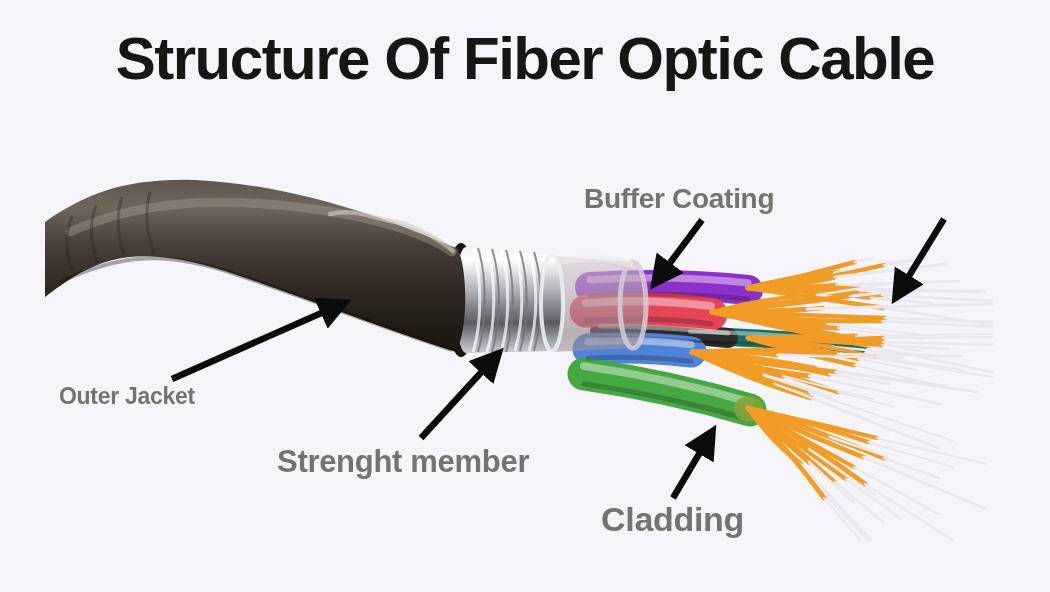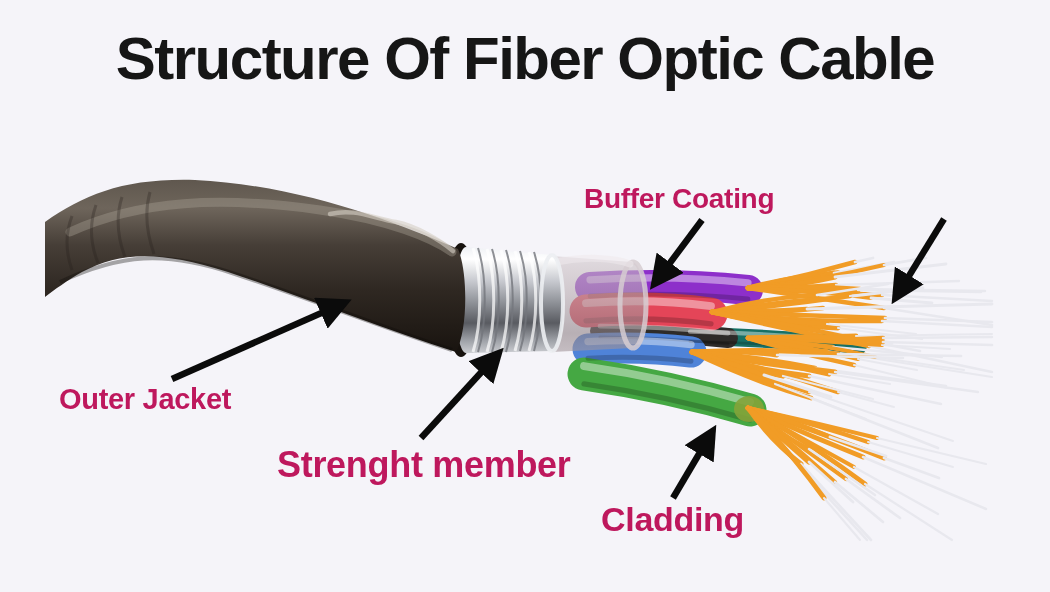--- a/index.html
+++ b/index.html
@@ -5,27 +5,27 @@
   html,body{margin:0;padding:0;}
   body{font-family:"Liberation Sans","DejaVu Sans",sans-serif;}
   .stage{position:relative;width:1050px;height:592px;overflow:hidden;background:#f5f4f9;}
   .stage svg{position:absolute;left:0;top:0;}
   .title{
     position:absolute;left:0;top:24px;width:100%;margin:0;
     text-align:center;font-size:60px;font-weight:800;letter-spacing:-1.5px;
     color:#161616;line-height:1.15;
   }
   .lbl{
-    position:absolute;font-size:28px;font-weight:700;color:#be185d;
+    position:absolute;font-size:28px;font-weight:700;color:#737373;
     letter-spacing:-0.3px;white-space:nowrap;
   }
   .lbl-buffer{left:584px;top:183px;}
   .lbl-glass{left:865px;top:181px;}
-  .lbl-jacket{left:59px;top:383px;font-size:29px;}
-  .lbl-strength{left:277px;top:444px;font-size:36px;}
+  .lbl-jacket{left:59px;top:383px;font-size:23px;}
+  .lbl-strength{left:277px;top:444px;font-size:31px;}
   .lbl-cladding{left:601px;top:500px;font-size:34px;}
 </style>
 </head>
 <body>
 
 <div class="stage" style="background: rgb(245, 244, 249);">
 
   <svg id="cable-svg" width="1050" height="592" viewBox="0 0 1050 592">
     <defs>
       <linearGradient id="gJacket" x1="0" y1="175" x2="0" y2="360" gradientUnits="userSpaceOnUse">

